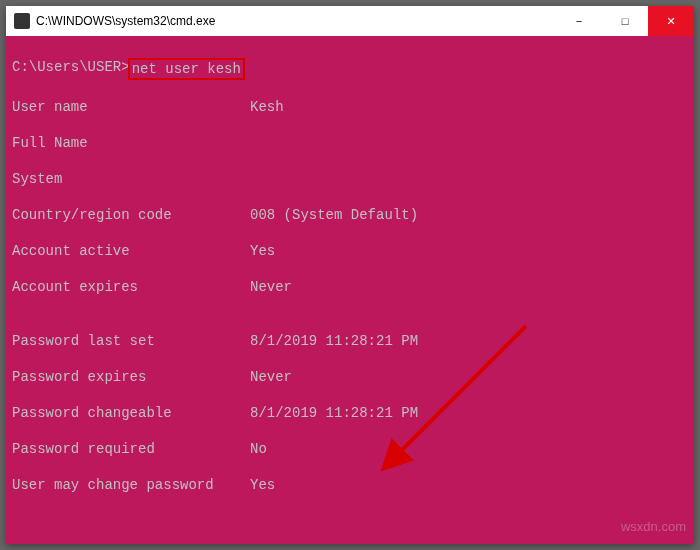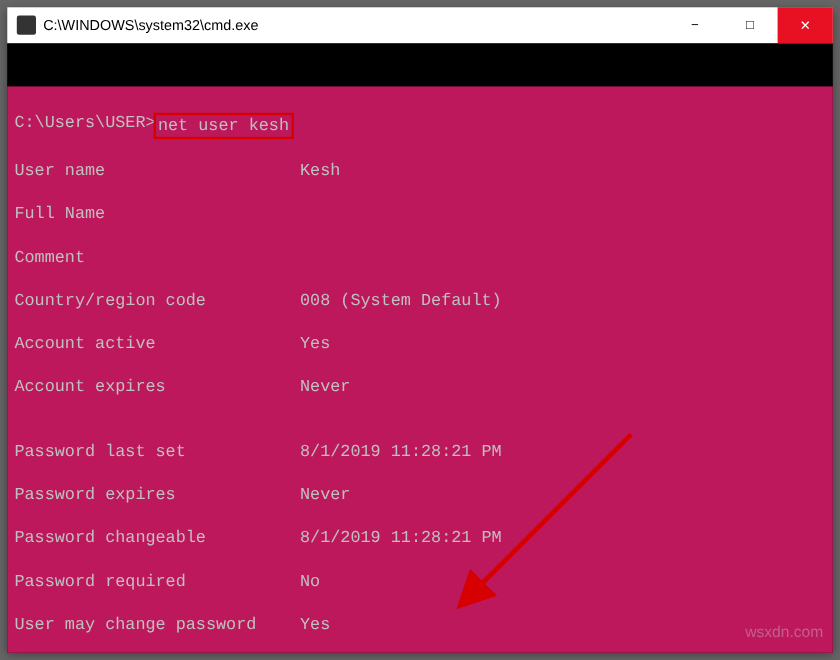--- a/index.html
+++ b/index.html
@@ -1,17 +1,17 @@
 <!DOCTYPE html>
 <html><head>
 <meta charset="utf-8">
 <style>
   * { margin: 0; padding: 0; box-sizing: border-box; }
   body { background: #666; font-family: Consolas, "Courier New", monospace; display: flex; justify-content: center; align-items: flex-start; padding: 6px; }
-  .window { width: 688px; height: 538px; background: #000; display: flex; flex-direction: column; box-shadow: 0 2px 8px rgba(0,0,0,0.4); position: relative; gap: 36px; }
+  .window { width: 688px; height: 538px; background: #000; display: flex; flex-direction: column; box-shadow: 0 2px 8px rgba(0,0,0,0.4); position: relative; }
   .titlebar { height: 30px; background: #fff; display: flex; align-items: center; }
   .title-icon { width: 16px; height: 16px; margin: 0 6px 0 8px; background: #333; border-radius: 2px; }
   .title-text { flex: 1; font-family: "Segoe UI", sans-serif; font-size: 12px; color: #000; }
   .win-btn { width: 46px; height: 30px; display: flex; justify-content: center; align-items: center; font-family: "Segoe UI Symbol", sans-serif; font-size: 11px; }
   .win-btn.close { background: #e81123; color: #fff; }
   .win-btn.min, .win-btn.max { color: #000; }
   .terminal { flex: 1; background: #be185d; color: #c0c0c0; font-size: 14px; line-height: 18px; padding: 4px 6px; white-space: pre; overflow: hidden; position: relative; }
   .line { display: flex; }
   .prompt { color: #c0c0c0; }
   .cmd-box { border: 2px solid #d60000; padding: 0 2px; margin-left: -2px; }
@@ -29,21 +29,21 @@
     <div class="title-text">C:\WINDOWS\system32\cmd.exe</div>
     <div class="win-btn min">−</div>
     <div class="win-btn max">□</div>
     <div class="win-btn close">✕</div>
   </div>
 
   <div class="terminal">
 <div class="line"><span class="prompt">C:\Users\USER&gt;</span><span class="cmd-box">net user kesh</span></div>
 <div class="line"><span class="lbl">User name</span><span>Kesh</span></div>
 <div class="line"><span class="lbl">Full Name</span></div>
-<div class="line"><span class="lbl">Comment</span></div>
+<div class="line"><span class="lbl">System</span></div>
 <div class="line"><span class="lbl">Country/region code</span><span>008 (System Default)</span></div>
 <div class="line"><span class="lbl">Account active</span><span>Yes</span></div>
 <div class="line"><span class="lbl">Account expires</span><span>Never</span></div>
 <div class="line"> </div>
 <div class="line"><span class="lbl">Password last set</span><span>8/1/2019 11:28:21 PM</span></div>
 <div class="line"><span class="lbl">Password expires</span><span>Never</span></div>
 <div class="line"><span class="lbl">Password changeable</span><span>8/1/2019 11:28:21 PM</span></div>
 <div class="line"><span class="lbl">Password required</span><span>No</span></div>
 <div class="line"><span class="lbl">User may change password</span><span>Yes</span></div>
 <div class="line"> </div>

